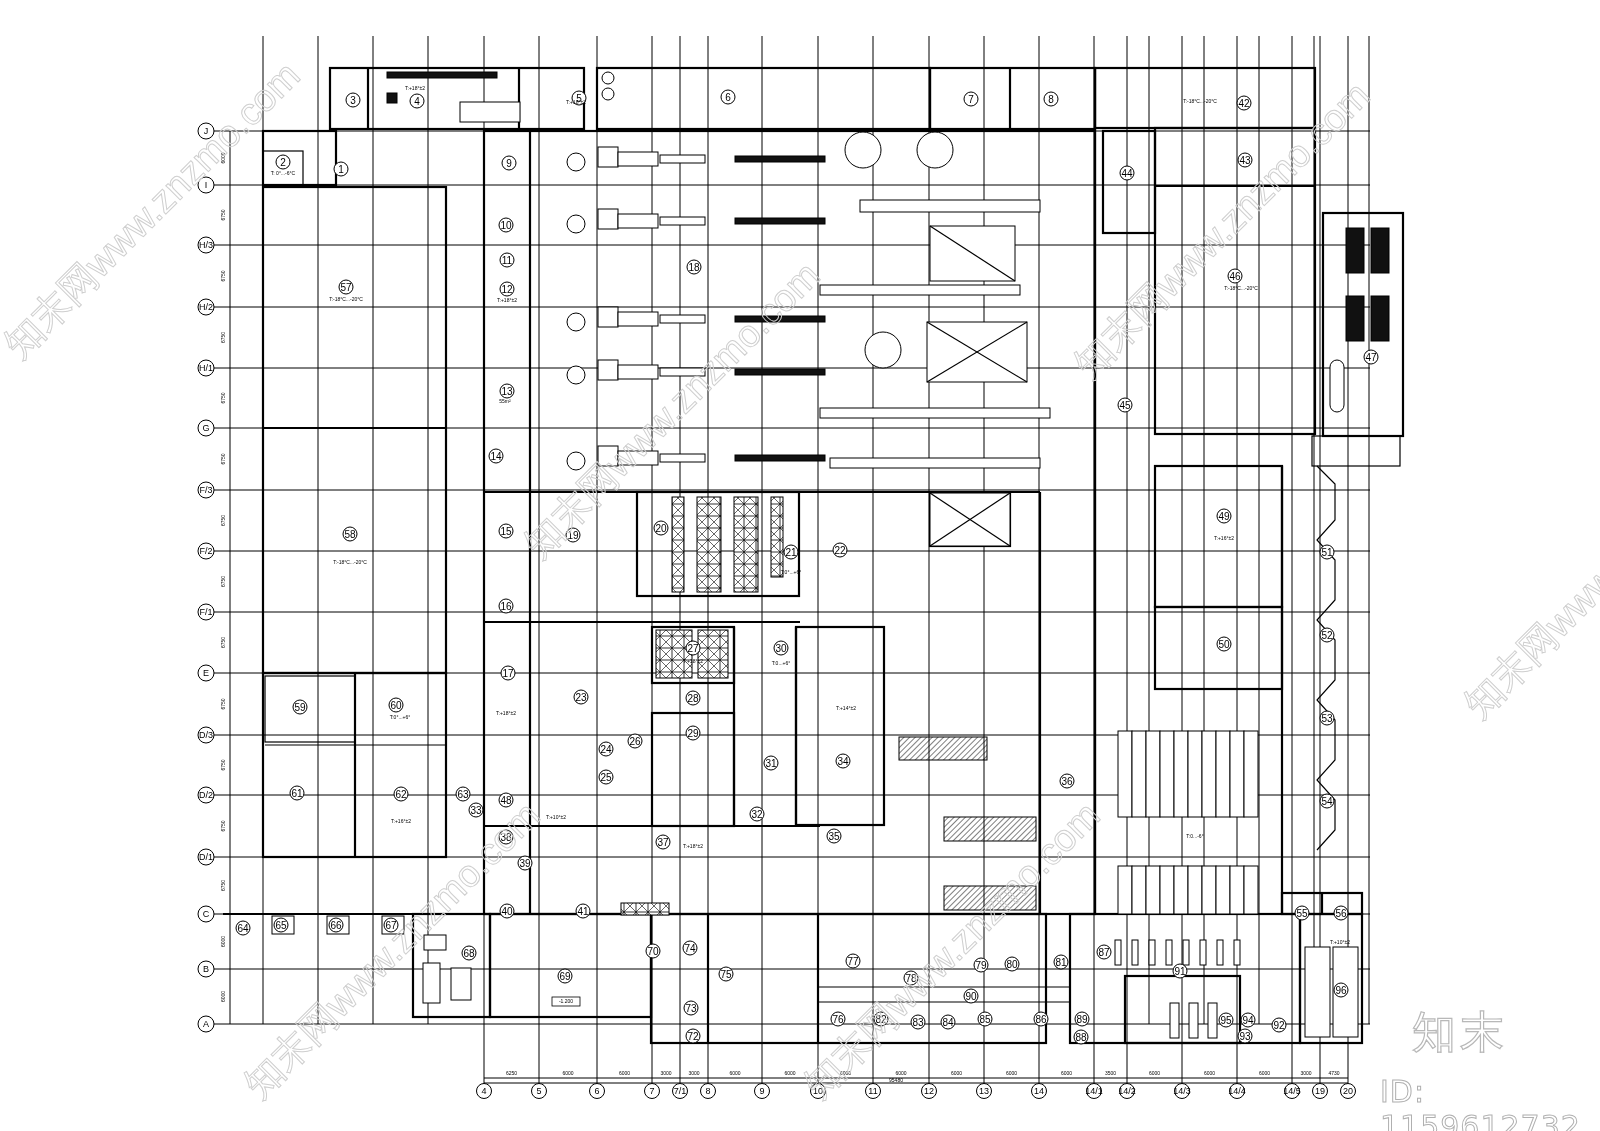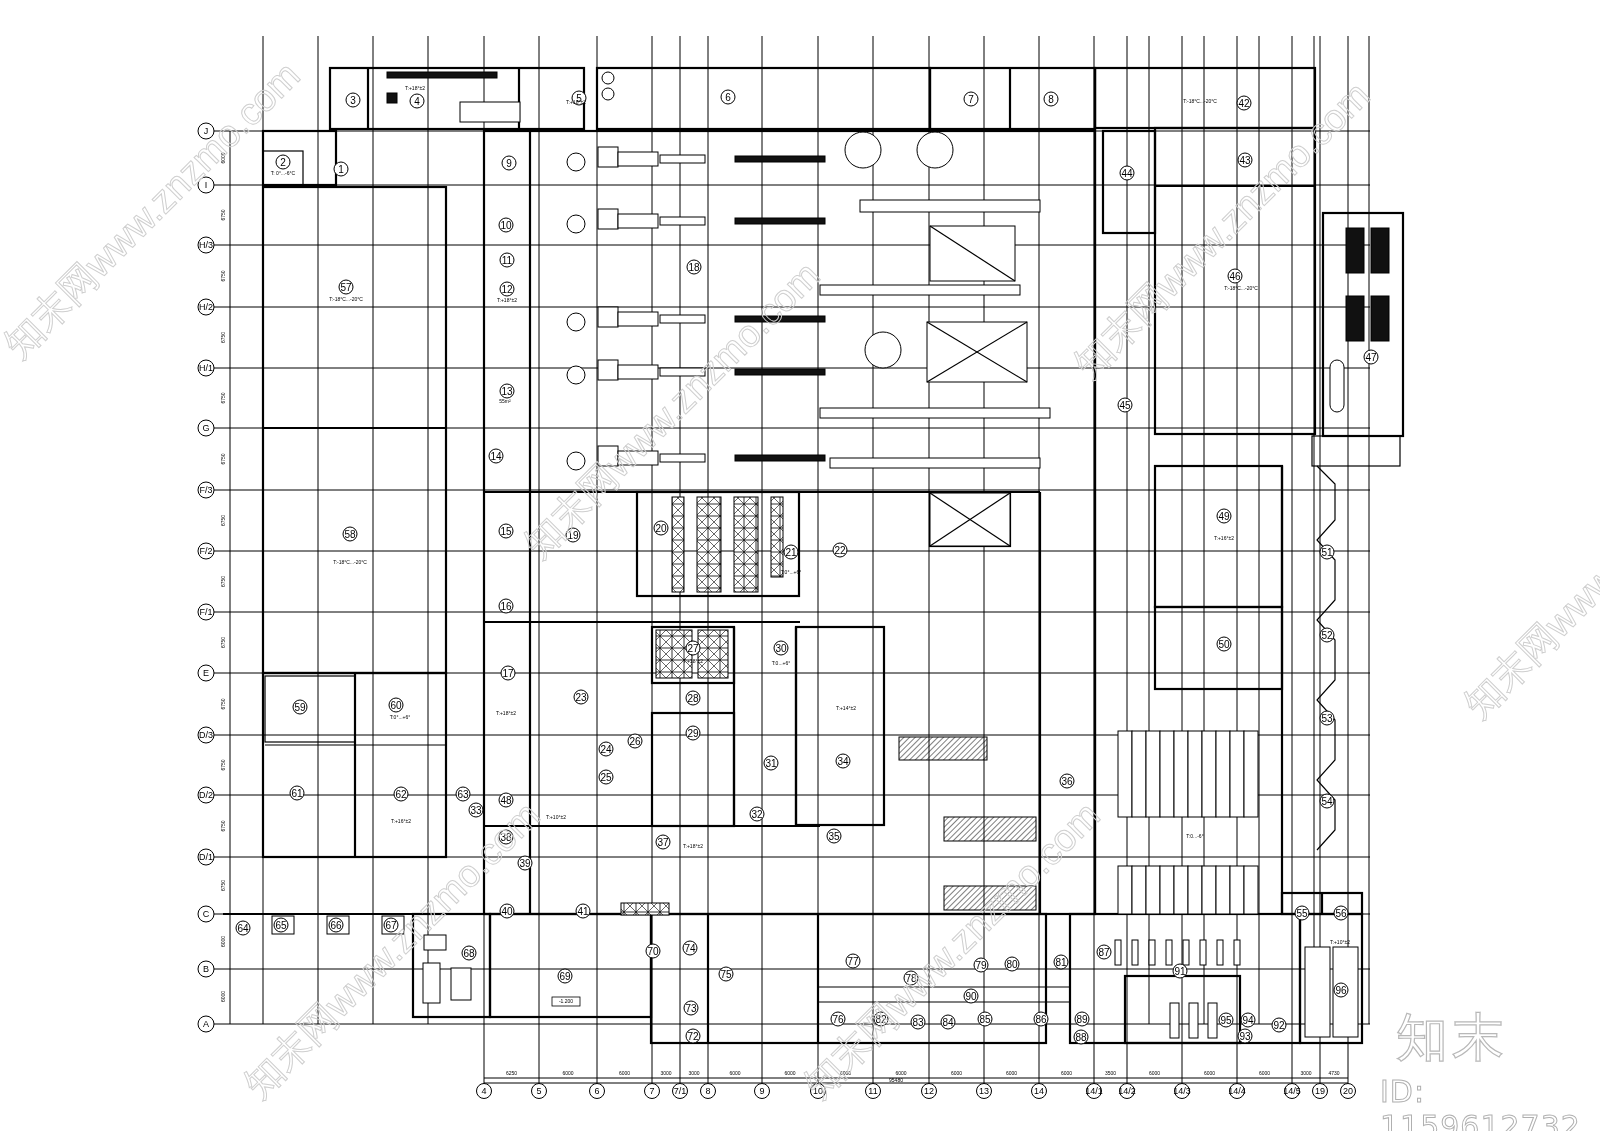--- a/index.html
+++ b/index.html
@@ -12,21 +12,21 @@
   .room-tag text{font-size:10px;text-anchor:middle;dominant-baseline:central;fill:#000;font-family:"Liberation Sans",sans-serif;}
   .axis-tag circle{fill:#fff;stroke:#000;stroke-width:1;}
   .axis-tag text{font-size:9px;text-anchor:middle;dominant-baseline:central;fill:#000;font-family:"Liberation Sans",sans-serif;}
   .temp-note{font-size:5px;fill:#000;text-anchor:middle;font-family:"Liberation Sans",sans-serif;}
   .dim-text{font-size:5px;fill:#000;text-anchor:middle;font-family:"Liberation Sans",sans-serif;}
   .equip{fill:#fff;stroke:#000;stroke-width:1;}
   .equip-dark{fill:#111;stroke:#000;stroke-width:1;}
   .hatch{fill:url(#hatchPat);stroke:#000;stroke-width:1;}
   .rack{fill:url(#rackPat);stroke:#000;stroke-width:1;}
   .watermark{fill:none;stroke:#cfcfcf;stroke-width:1;font-family:"Liberation Sans",sans-serif;}
-  .logo{position:absolute;right:92px;top:1003px;font-size:52px;color:#fff;-webkit-text-stroke:1.2px #b8b8b8;font-family:"DejaVu Sans",sans-serif;letter-spacing:4px;}
+  .logo{position:absolute;right:92px;top:1003px;font-size:44px;color:#fff;-webkit-text-stroke:1.2px #b8b8b8;font-family:"DejaVu Sans",sans-serif;letter-spacing:4px;}
   .logo-id{position:absolute;left:1380px;top:1074px;font-size:30px;color:#fff;-webkit-text-stroke:1px #b0b0b0;font-family:"DejaVu Sans",sans-serif;letter-spacing:1px;}
 </style>
 </head>
 <body>
 
 <svg id="plan" viewBox="0 0 1600 1131" xmlns="http://www.w3.org/2000/svg">
   <defs>
     <pattern id="hatchPat" width="4" height="4" patternUnits="userSpaceOnUse" patternTransform="rotate(45)">
       <line x1="0" y1="0" x2="0" y2="4" stroke="#000" stroke-width="1"></line>
     </pattern>

